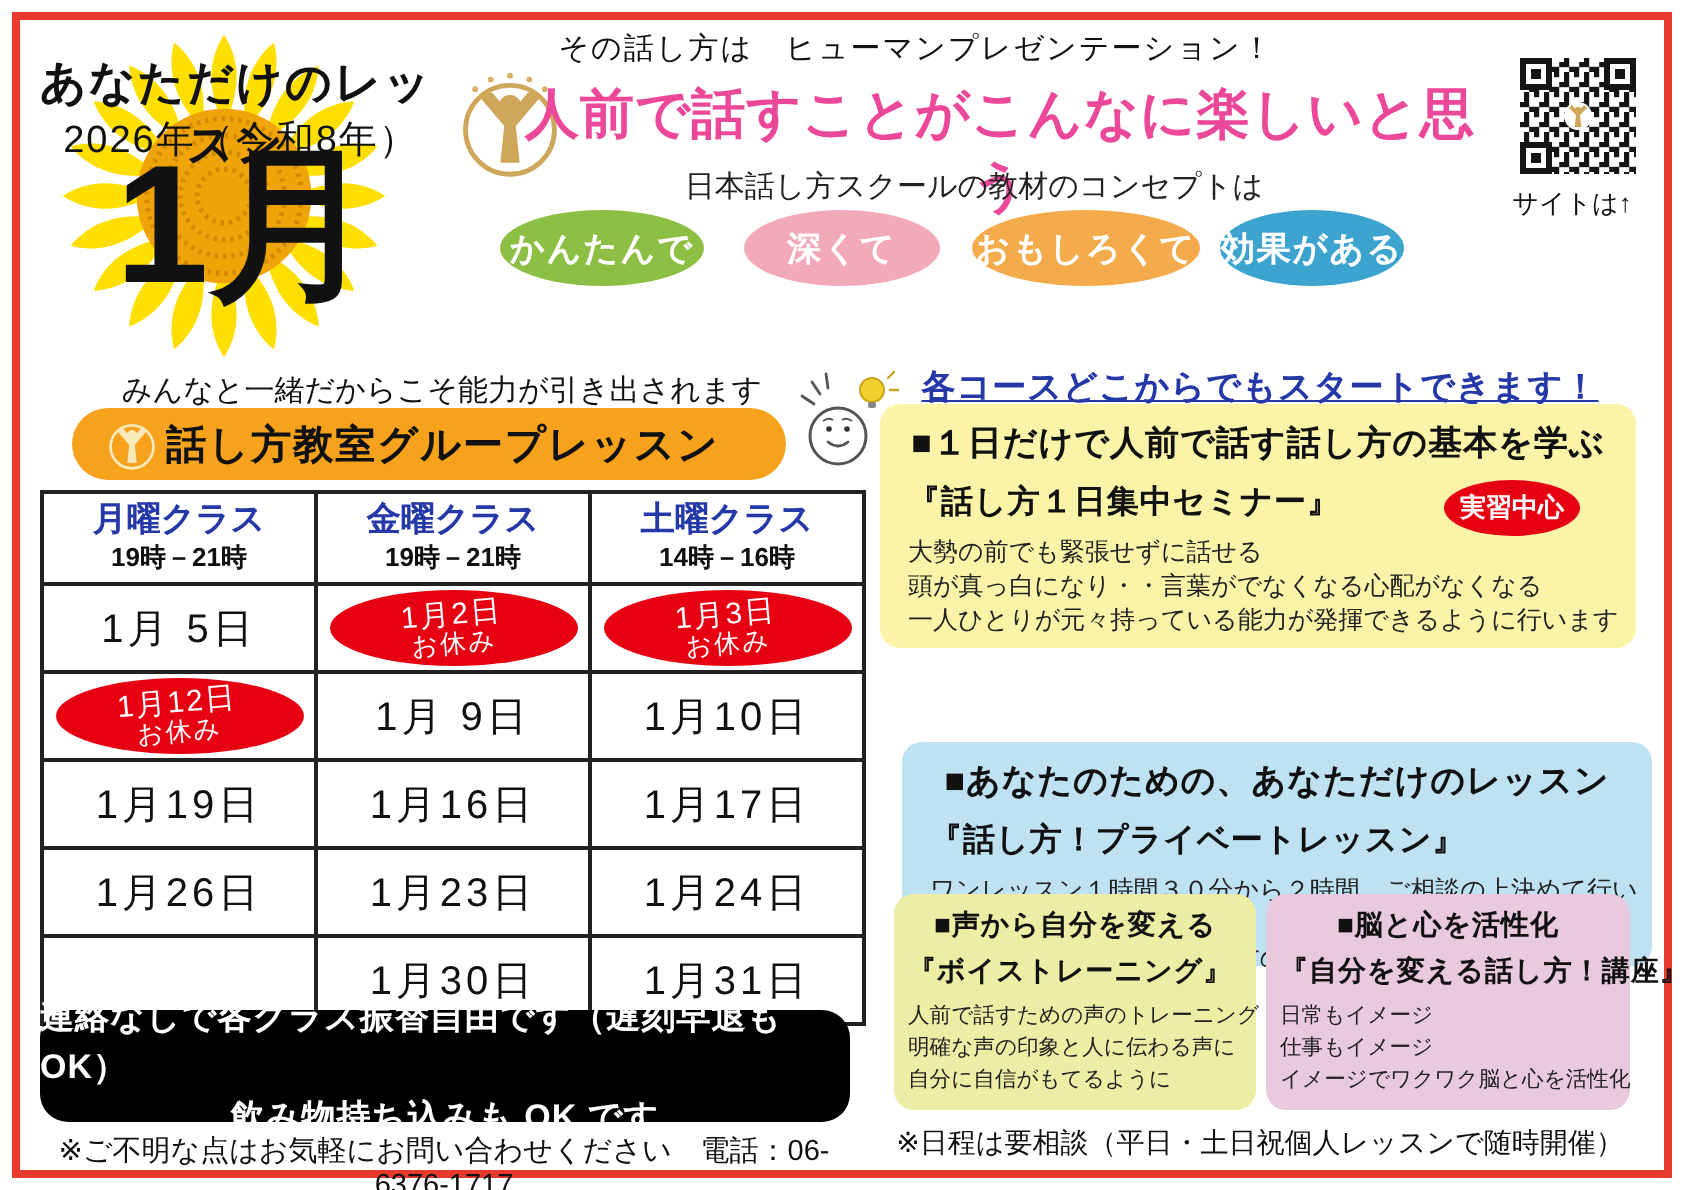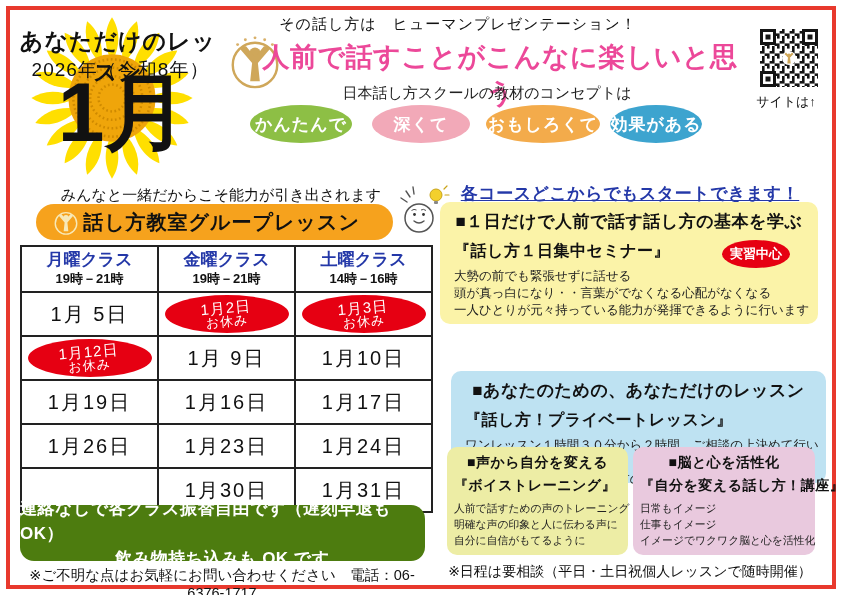--- a/index.html
+++ b/index.html
@@ -39,21 +39,21 @@
   table.sched th{height:44px;background:#fff;}
   table.sched td{height:42px;font-size:20px;letter-spacing:2px;color:#111;}
   .cname{display:block;font-size:17px;font-weight:800;color:#2438a8;line-height:1.15;}
   .ctime{display:block;font-size:13px;font-weight:800;color:#111;}
   .hol{display:inline-flex;align-items:center;justify-content:center;width:124px;height:38px;
        background:#e60012;border-radius:50%;}
   .hol-in{transform:rotate(-5deg);color:#fff;letter-spacing:1px;line-height:1.0;}
   .hd{display:block;font-size:15px;}
   .hn{display:block;font-size:13px;}
 
-  .notice{left:20px;top:505px;width:405px;height:56px;background:#4d7c0f;border-radius:14px;
+  .notice{left:20px;top:505px;width:405px;height:56px;background:#000000;border-radius:14px;
           display:flex;flex-direction:column;align-items:center;justify-content:center;}
   .notice div{color:#fff;font-weight:800;font-size:17px;line-height:25px;letter-spacing:0.5px;}
   .footer-left{left:14px;top:566px;width:416px;font-size:14.5px;color:#111;}
 
   
   .courses-heading{left:440px;top:182px;width:380px;font-size:17px;font-weight:900;color:#2438a8;letter-spacing:0.5px;text-decoration:underline;}
   .cbox{border-radius:10px;}
   .box-seminar{left:440px;top:202px;width:378px;height:122px;background:#fbf3a8;}
   .box-private{left:451px;top:330px;width:375px;height:112px;background:#bee2f2;margin-top:41px;}
   .box-voice{left:447px;top:447px;width:181px;height:108px;background:#ededa5;}

